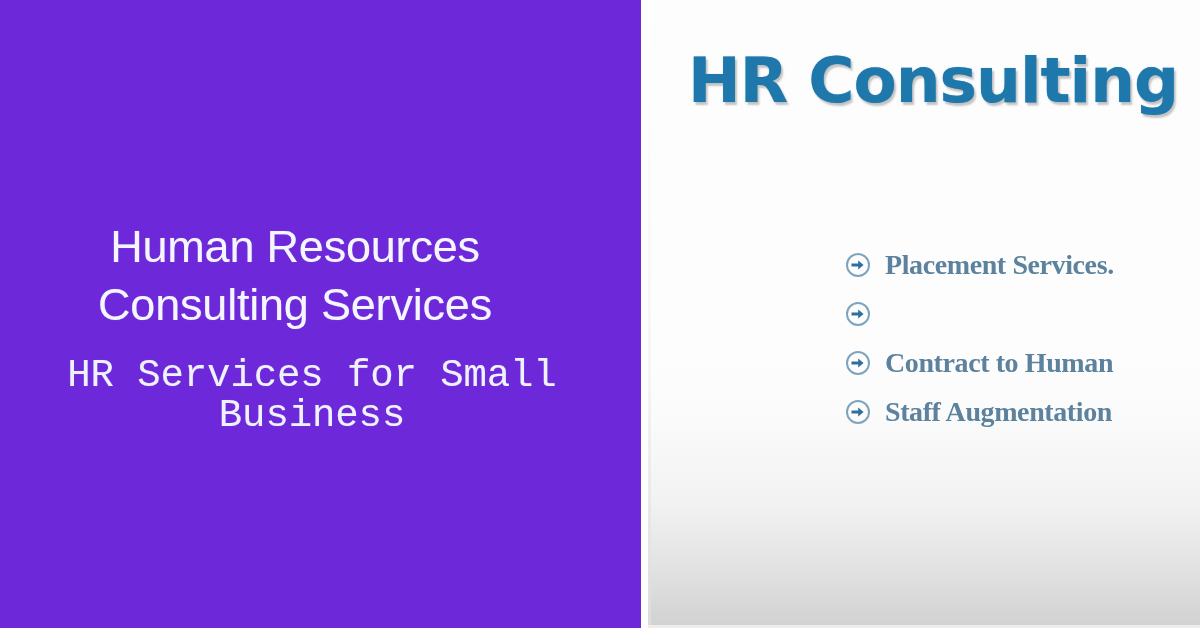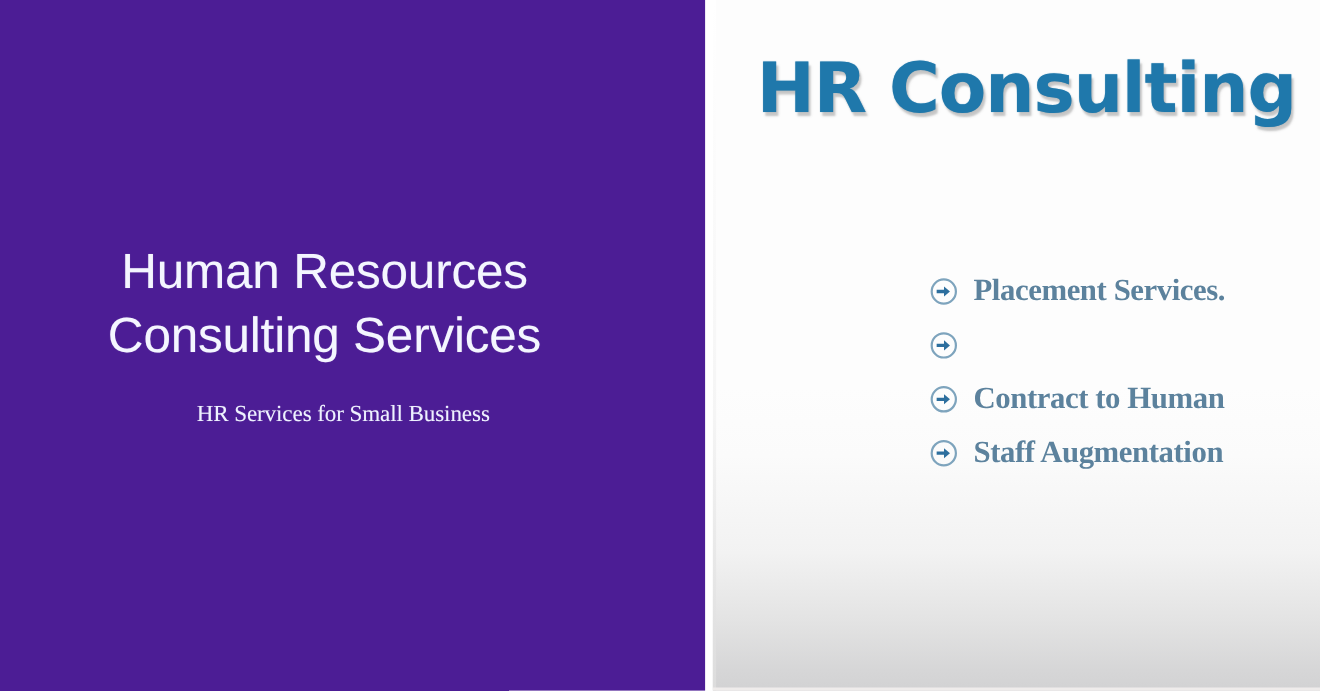--- a/index.html
+++ b/index.html
@@ -22,21 +22,21 @@
     overflow: hidden;
   }
 
   
   .left-panel {
     position: absolute;
     left: 0;
     top: 0;
     width: 641px;
     height: 628px;
-    background: #4c1d95;
+    background: #6d28d9;
     display: flex;
     flex-direction: column;
     align-items: center;
     justify-content: flex-start;
     box-sizing: border-box;
   }
 
   .left-text-block {
     position: absolute;
     left: 0;
@@ -52,23 +52,23 @@
     font-size: 45px;
     line-height: 58px;
     color: #f4f6ff;
     letter-spacing: -0.2px;
     white-space: normal;
     text-shadow: 0 0 1px rgba(255,255,255,0.35);
   }
 
   .subhead {
     margin: 22px 0 0 0;
-    font-family: Liberation Serif, serif;
+    font-family: Liberation Mono, monospace;
     font-weight: 400;
-    font-size: 21px;
+    font-size: 39px;
     line-height: 40px;
     color: #eef2ff;
     letter-spacing: -0.1px;
     text-shadow: 0 0 1px rgba(255,255,255,0.3);
     padding-left: 34px;
   }
 
   
   .right-panel {
     position: absolute;

